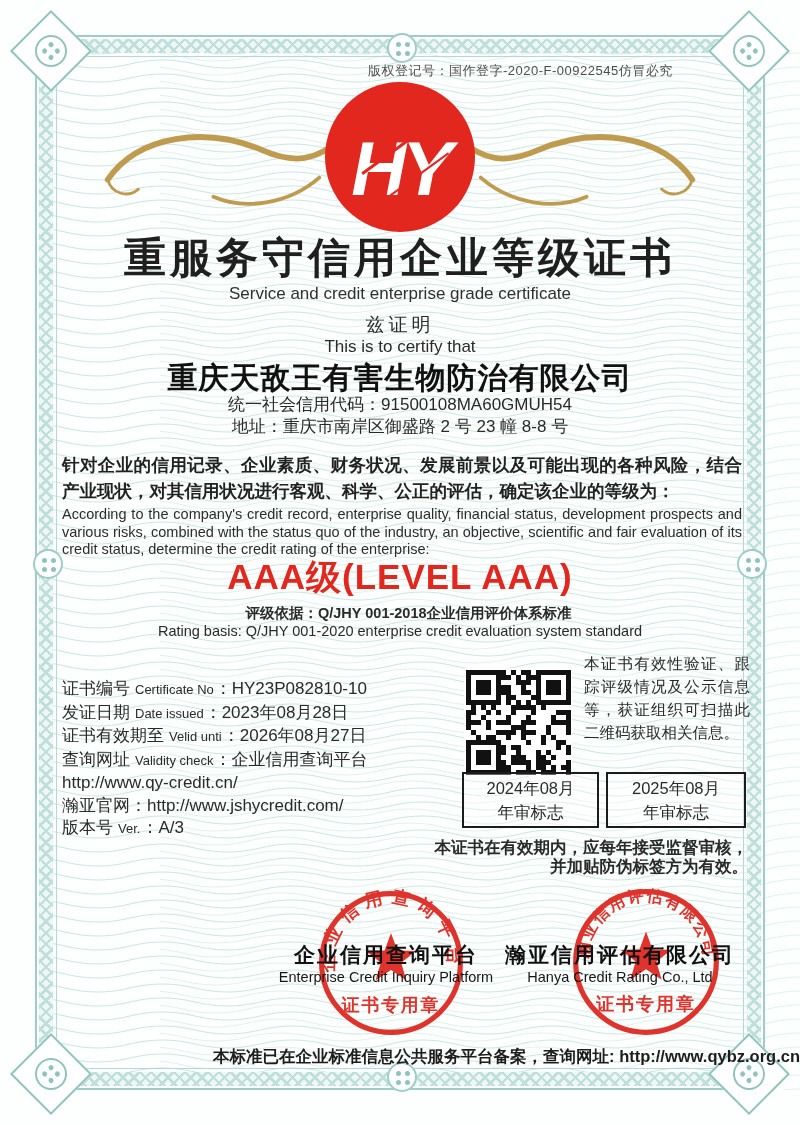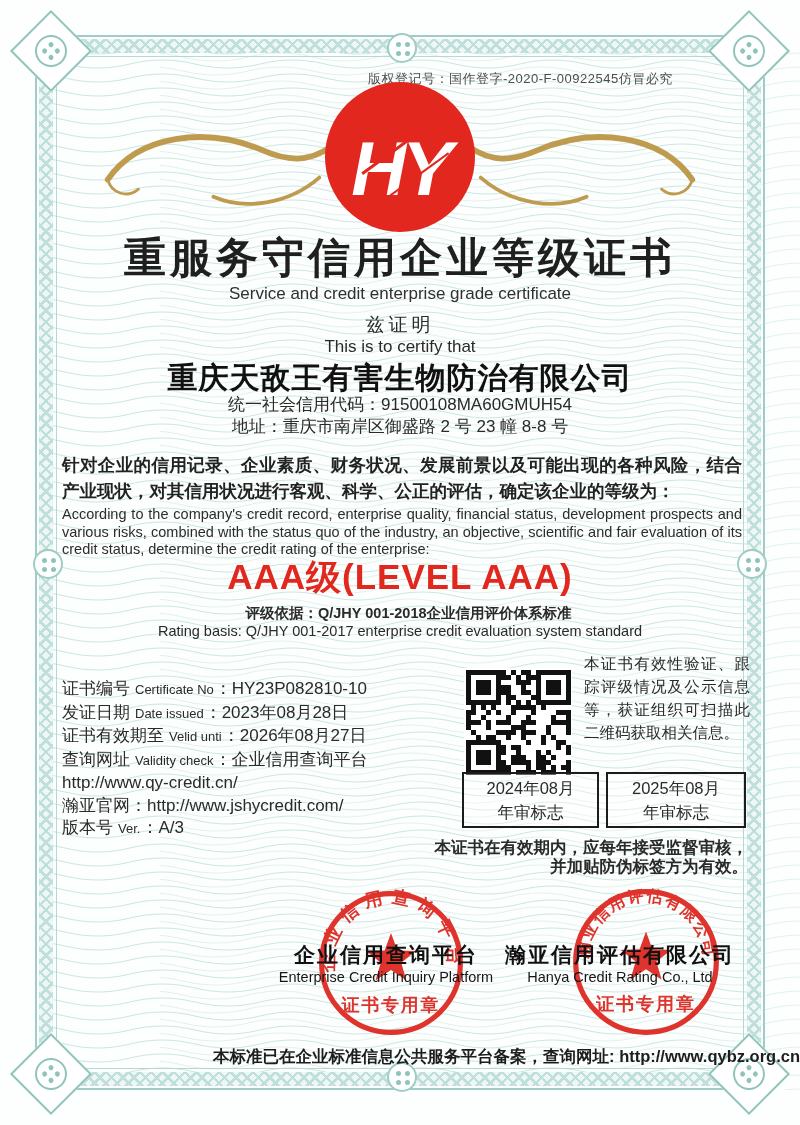--- a/index.html
+++ b/index.html
@@ -22,21 +22,21 @@
   .band.left{left:39px;top:39px;bottom:39px;width:14px;}
   .band.right{right:39px;top:39px;bottom:39px;width:14px;}
   .corner{position:absolute;width:54px;height:54px;background:#ffffff;border:2px solid #8fc4bc;
           transform:rotate(45deg);z-index:2;display:flex;align-items:center;justify-content:center;}
   .corner .button{width:28px;height:28px;border-radius:50%;border:2px solid #8fc4bc;position:relative;}
   .edge-button{position:absolute;width:26px;height:26px;border-radius:50%;background:#fff;
                border:2px solid #9fccc5;z-index:2;}
   .dots::before{content:"";position:absolute;left:7px;top:7px;width:5px;height:5px;border-radius:50%;
                background:#8fc4bc;box-shadow:9px 0 0 #8fc4bc,0 9px 0 #8fc4bc,9px 9px 0 #8fc4bc;}
   
-  .copyright{left:368px;top:62px;font-size:13px;color:#4d4d4d;letter-spacing:.5px;z-index:3;margin-top:8px;}
+  .copyright{left:368px;top:62px;font-size:13px;color:#4d4d4d;letter-spacing:.5px;z-index:3;}
   .logo{left:325px;top:82px;width:150px;height:150px;border-radius:50%;background:#e2271f;z-index:3;
         display:flex;align-items:center;justify-content:center;}
   .logo-text{color:#ffffff;font-size:76px;font-weight:bold;font-style:italic;letter-spacing:-4px;
         transform:translateY(-3px);margin-top:28px;}
   .crack{position:absolute;background:#e2271f;height:3px;z-index:4;}
   .flourish{z-index:2;}
   .title{left:0;right:0;top:230px;text-align:center;font-size:42px;font-weight:bold;color:#1f1f1f;
          letter-spacing:4px;z-index:3;}
   .subtitle{left:0;right:0;top:284px;text-align:center;font-size:17px;color:#303030;z-index:3;}
   .certify-zh{left:0;right:0;top:312px;text-align:center;font-size:19px;letter-spacing:4px;z-index:3;}
@@ -154,21 +154,21 @@
 
   <div class="abs company">重庆天敌王有害生物防治有限公司</div>
   <div class="abs ccode"><span>统一社会信用代码：</span><span>91500108MA60GMUH54</span></div>
   <div class="abs addr"><span>地址：</span><span>重庆市南岸区御盛路 2 号 23 幢 8-8 号</span></div>
 
   <div class="abs para-zh">针对企业的信用记录、企业素质、财务状况、发展前景以及可能出现的各种风险，结合产业现状，对其信用状况进行客观、科学、公正的评估，确定该企业的等级为：</div>
   <div class="abs para-en">According to the company's credit record, enterprise quality, financial status, development prospects and various risks, combined with the status quo of the industry, an objective, scientific and fair evaluation of its credit status, determine the credit rating of the enterprise:</div>
 
   <div class="abs level">AAA级(LEVEL AAA)</div>
   <div class="abs basis-zh">评级依据：Q/JHY 001-2018企业信用评价体系标准</div>
-  <div class="abs basis-en">Rating basis: Q/JHY 001-2017 enterprise credit evaluation system standard</div>
+  <div class="abs basis-en">Rating basis: Q/JHY 001-2020 enterprise credit evaluation system standard</div>
 
   <div class="abs details">
     <div class="dline"><span class="dzh">证书编号</span><span class="den">Certificate No</span><span class="dzh">：</span><span class="dval">HY23P082810-10</span></div>
     <div class="dline"><span class="dzh">发证日期</span><span class="den">Date issued</span><span class="dzh">：</span><span class="dval">2023年08月28日</span></div>
     <div class="dline"><span class="dzh">证书有效期至</span><span class="den">Velid unti</span><span class="dzh">：</span><span class="dval">2026年08月27日</span></div>
     <div class="dline"><span class="dzh">查询网址</span><span class="den">Validity check</span><span class="dzh">：</span><span class="dval">企业信用查询平台</span></div>
     <div class="dline"><span class="dval">http://www.qy-credit.cn/</span></div>
     <div class="dline"><span class="dzh">瀚亚官网</span><span class="dzh">：</span><span class="dval">http://www.jshycredit.com/</span></div>
     <div class="dline"><span class="dzh">版本号</span><span class="den">Ver.</span><span class="dzh">：</span><span class="dval">A/3</span></div>
   </div>

